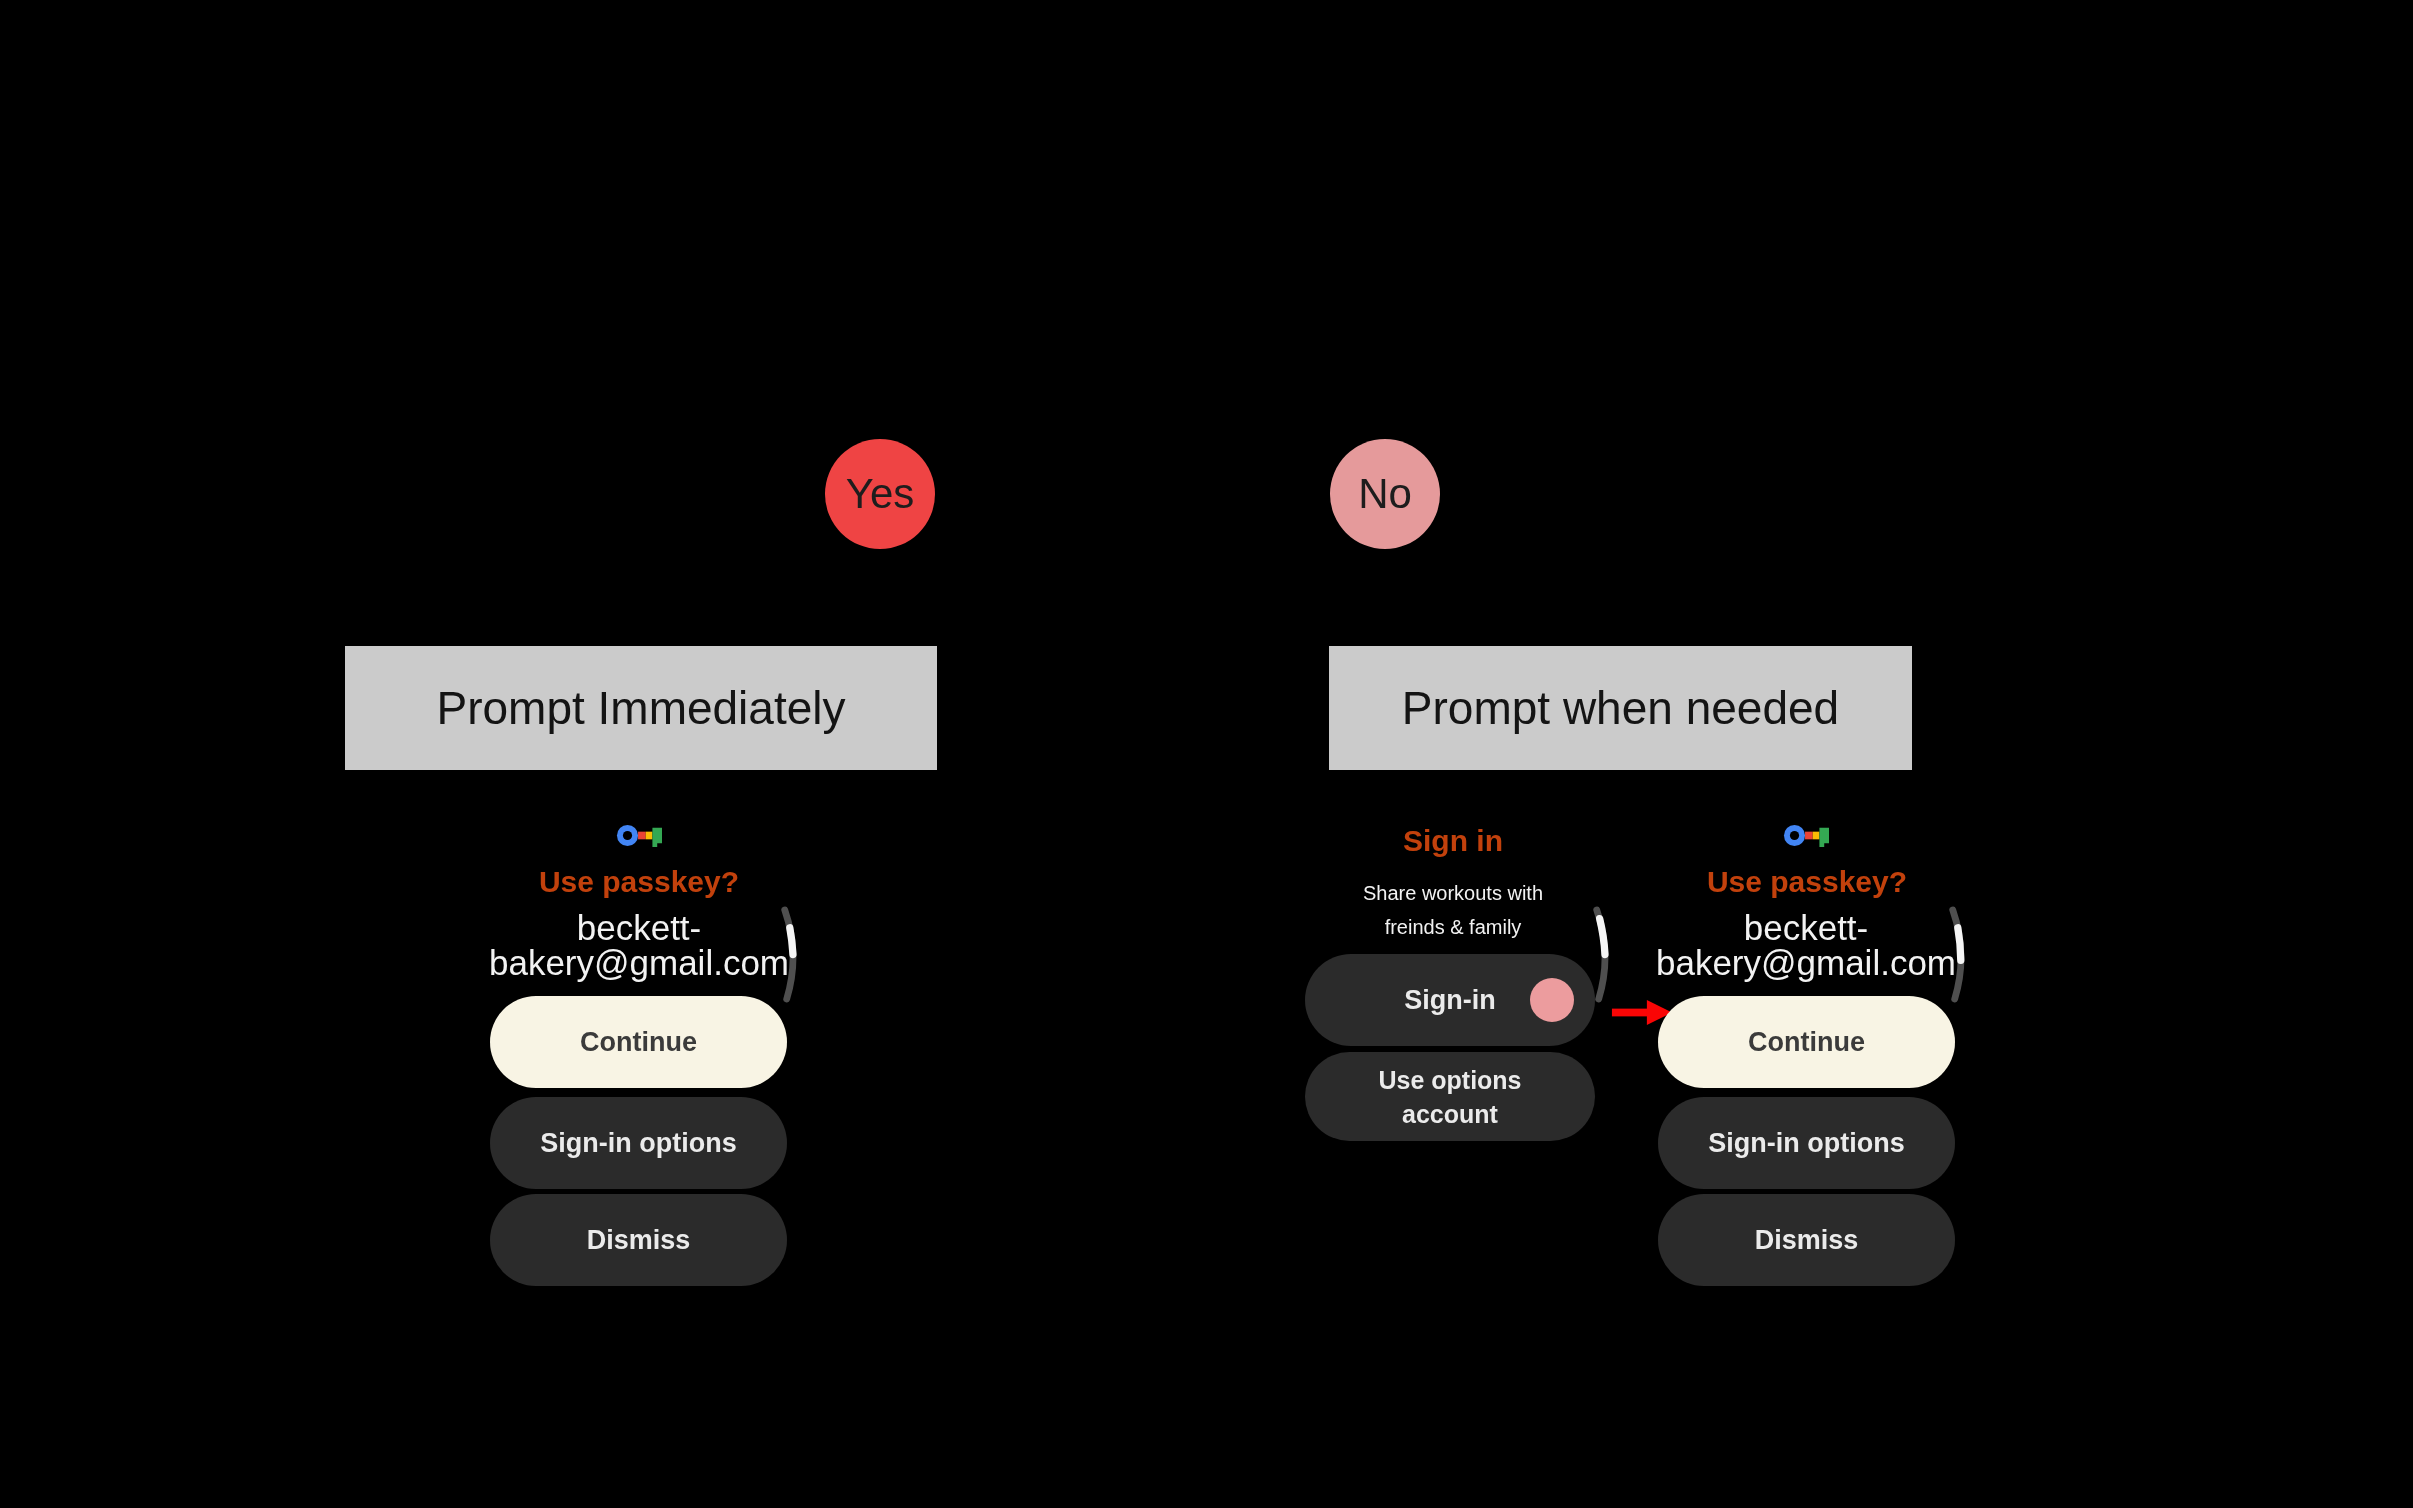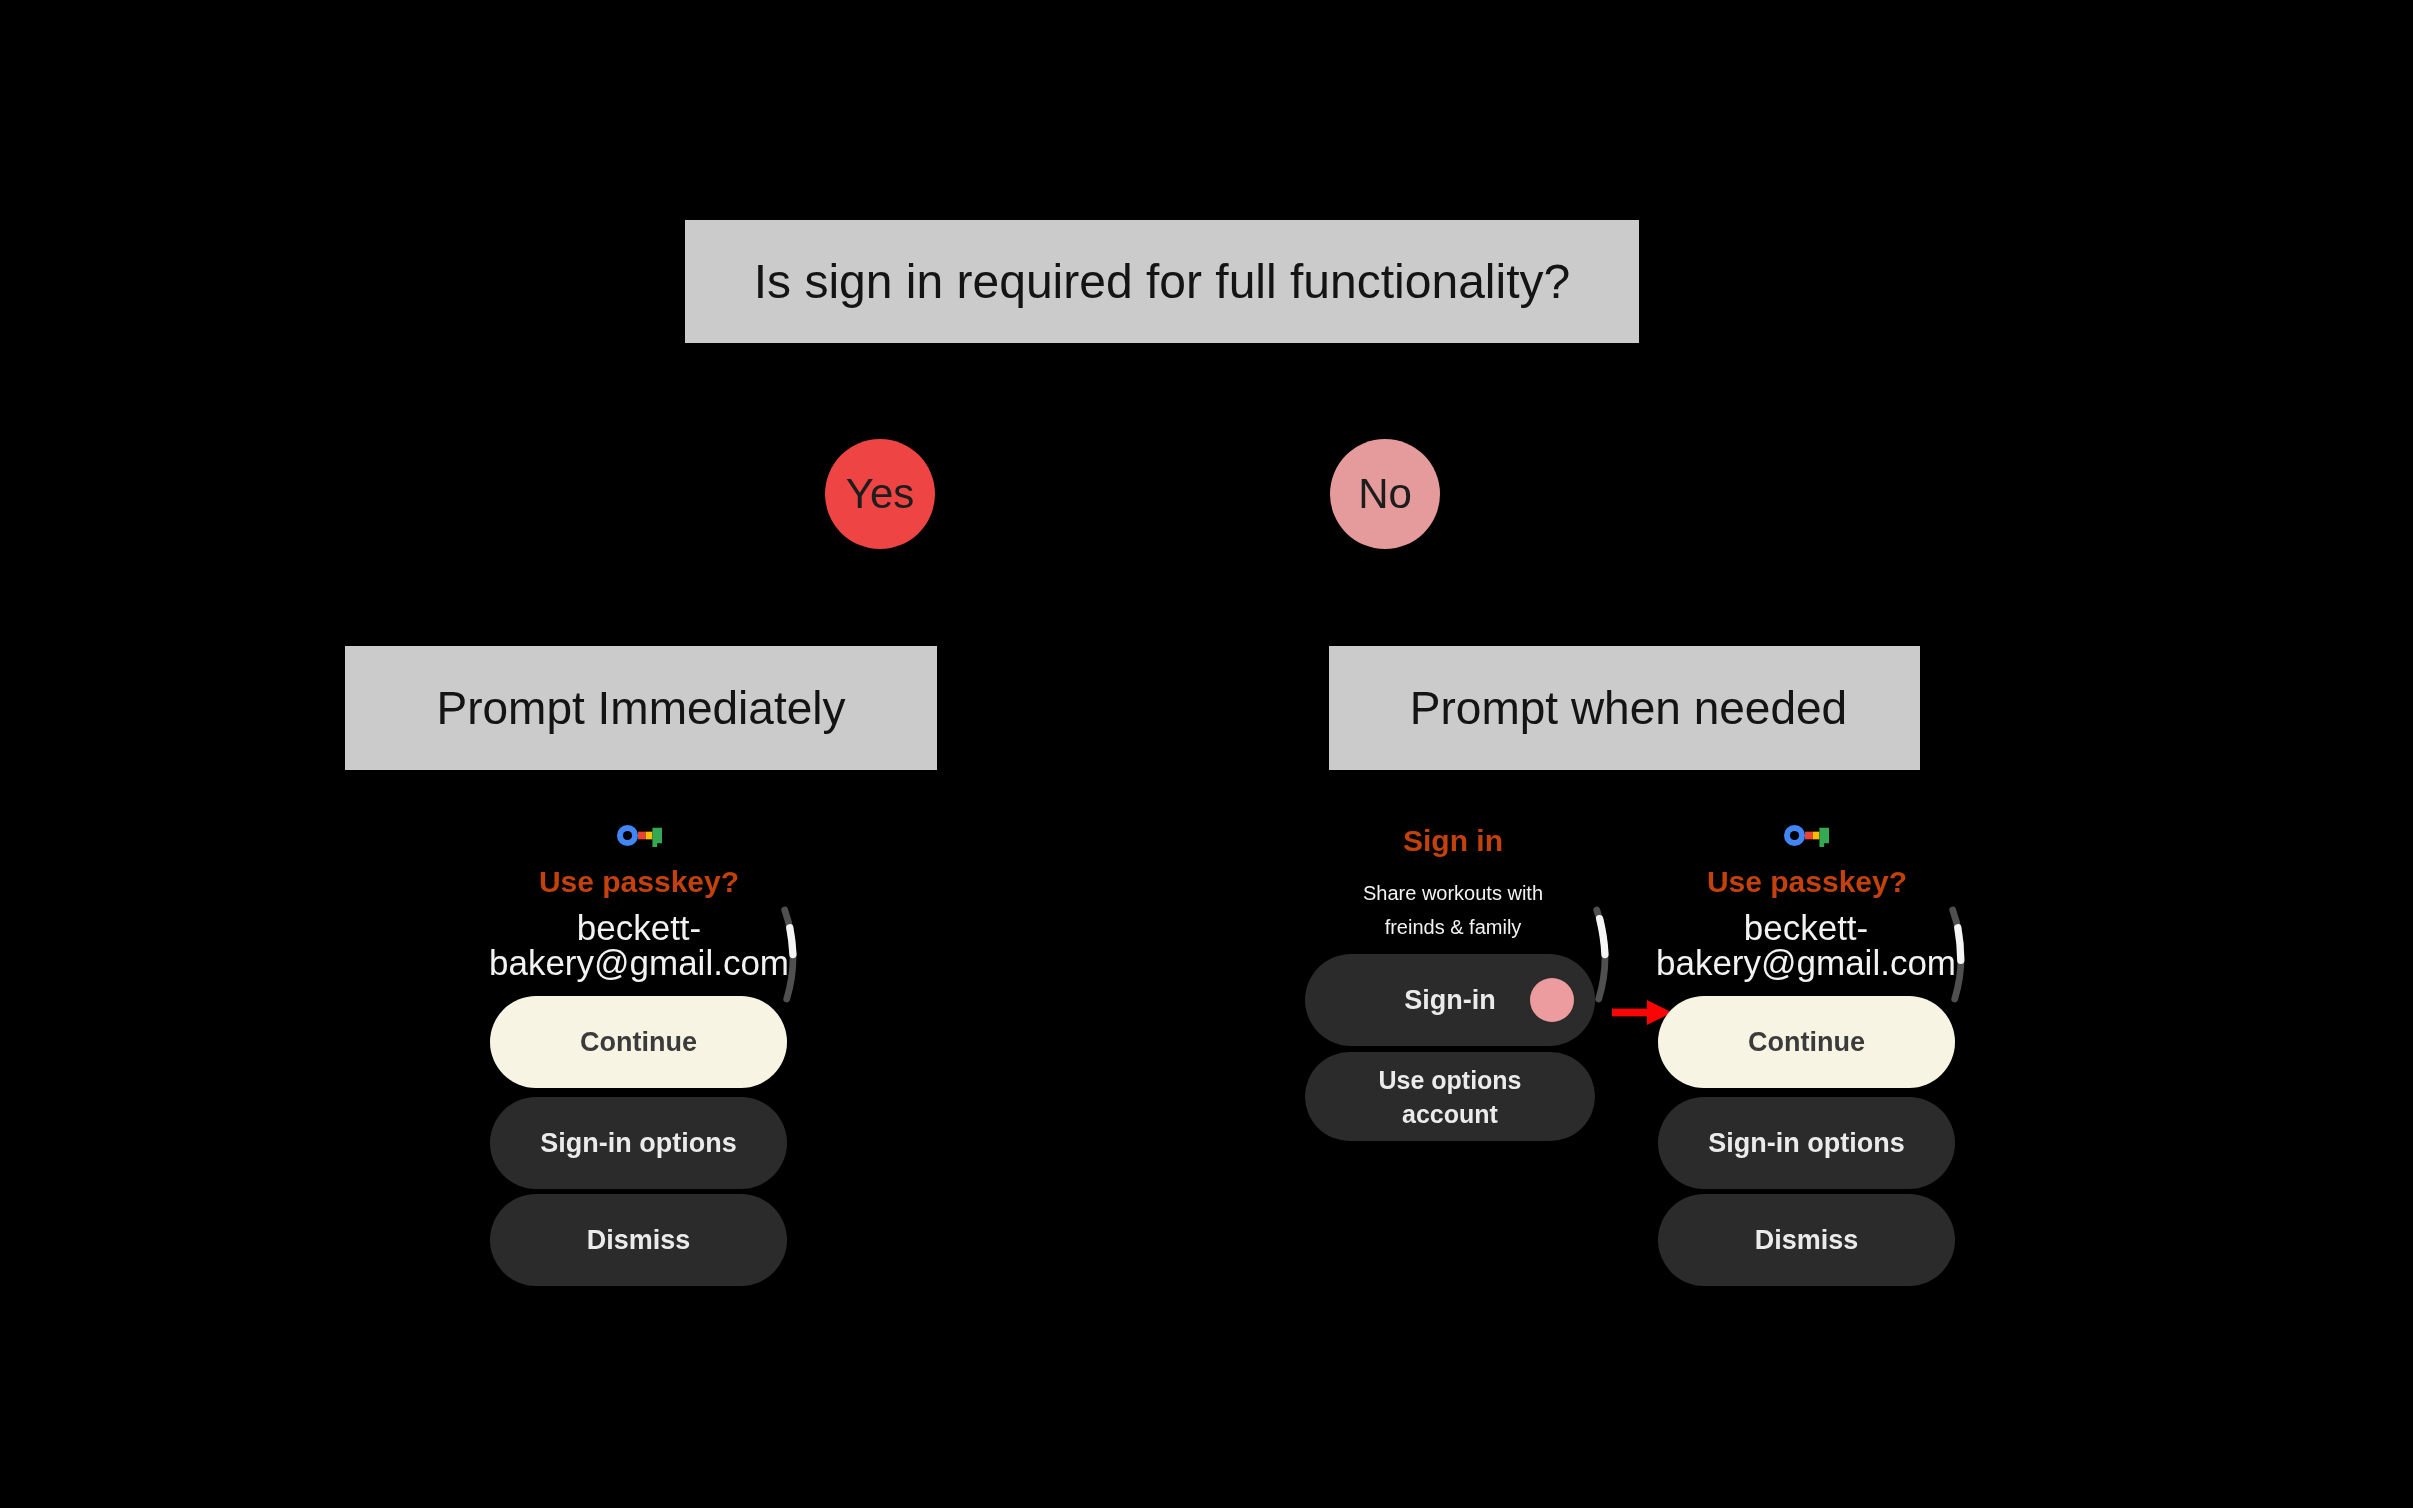--- a/index.html
+++ b/index.html
@@ -56,29 +56,28 @@
 
 <div class="stage">
 
   <svg class="abs" style="left:0;top:0;" width="2414" height="1508" viewBox="0 0 2500 1562">
     <path d="M1203 347 L1203 420 M1203 420 L911 455 M1203 420 L1434 455
              M911 569 L663 640 M1434 569 L1678 640" stroke="#000000" stroke-width="3" fill="none"></path>
     <polygon points="650,656 676,656 663,682" fill="#000000"></polygon>
     <polygon points="1665,656 1691,656 1678,682" fill="#000000"></polygon>
   </svg>
 
-  <div class="node-box question-box" style="background-color: rgb(203, 203, 203);">Is sign in required for full functionality?</div>
 
   <div class="decision-circle circle-yes" style="background-color: #ef4444;">Yes</div>
 
   <div class="decision-circle circle-no" style="background-color: rgb(229, 154, 155);">No</div>
 
   <div class="node-box outcome-left" style="background-color: rgb(203, 203, 203);">Prompt Immediately</div>
 
-  <div class="node-box outcome-right" style="background-color: rgb(203, 203, 203); padding-left: 8px;">Prompt when needed</div>
+  <div class="node-box outcome-right" style="background-color: rgb(203, 203, 203);">Prompt when needed</div>
 
   <div>
     <svg class="pk-icon" style="left:616px;top:821px;" viewBox="0 0 48 30">
       <circle cx="12" cy="15" r="11" fill="#4285f4"></circle>
       <circle cx="12" cy="15" r="4.8" fill="#000000"></circle>
       <rect x="23" y="11" width="8" height="8" fill="#ea4335"></rect>
       <rect x="31" y="11" width="7" height="8" fill="#fbbc04"></rect>
       <path d="M38 7 h10 v16 h-5 v4 h-5 z" fill="#34a853"></path>
     </svg>
 

